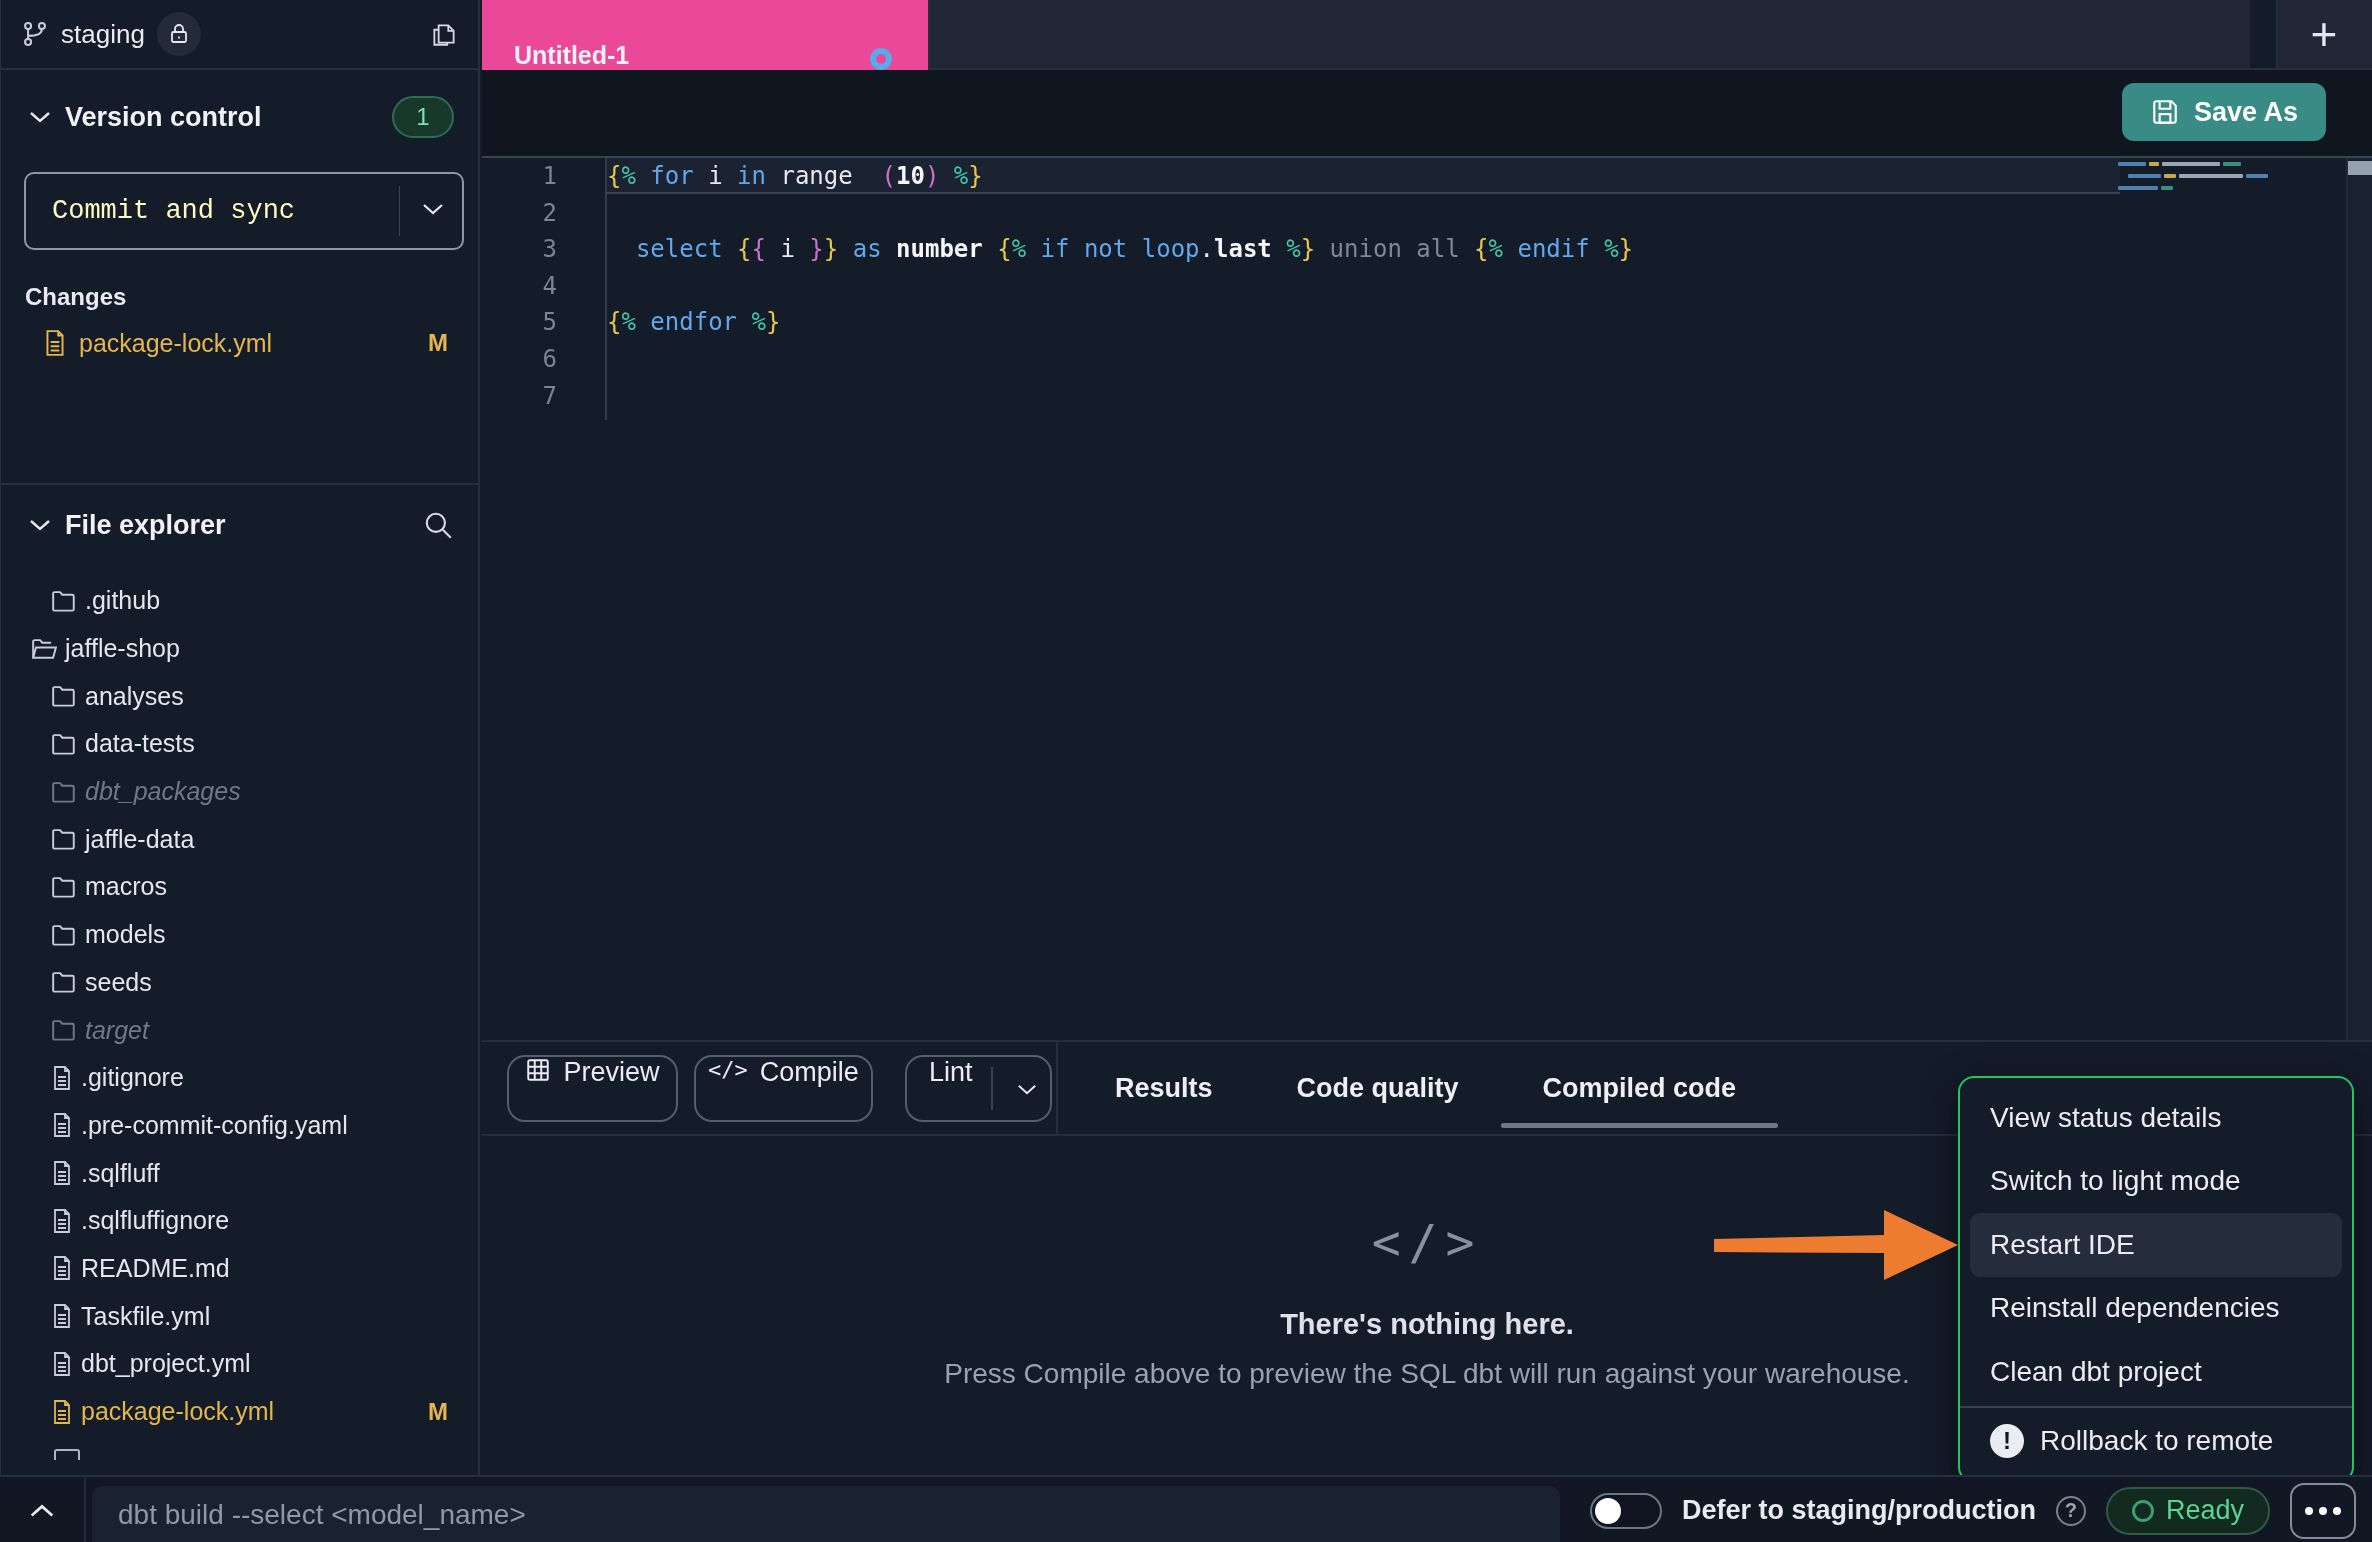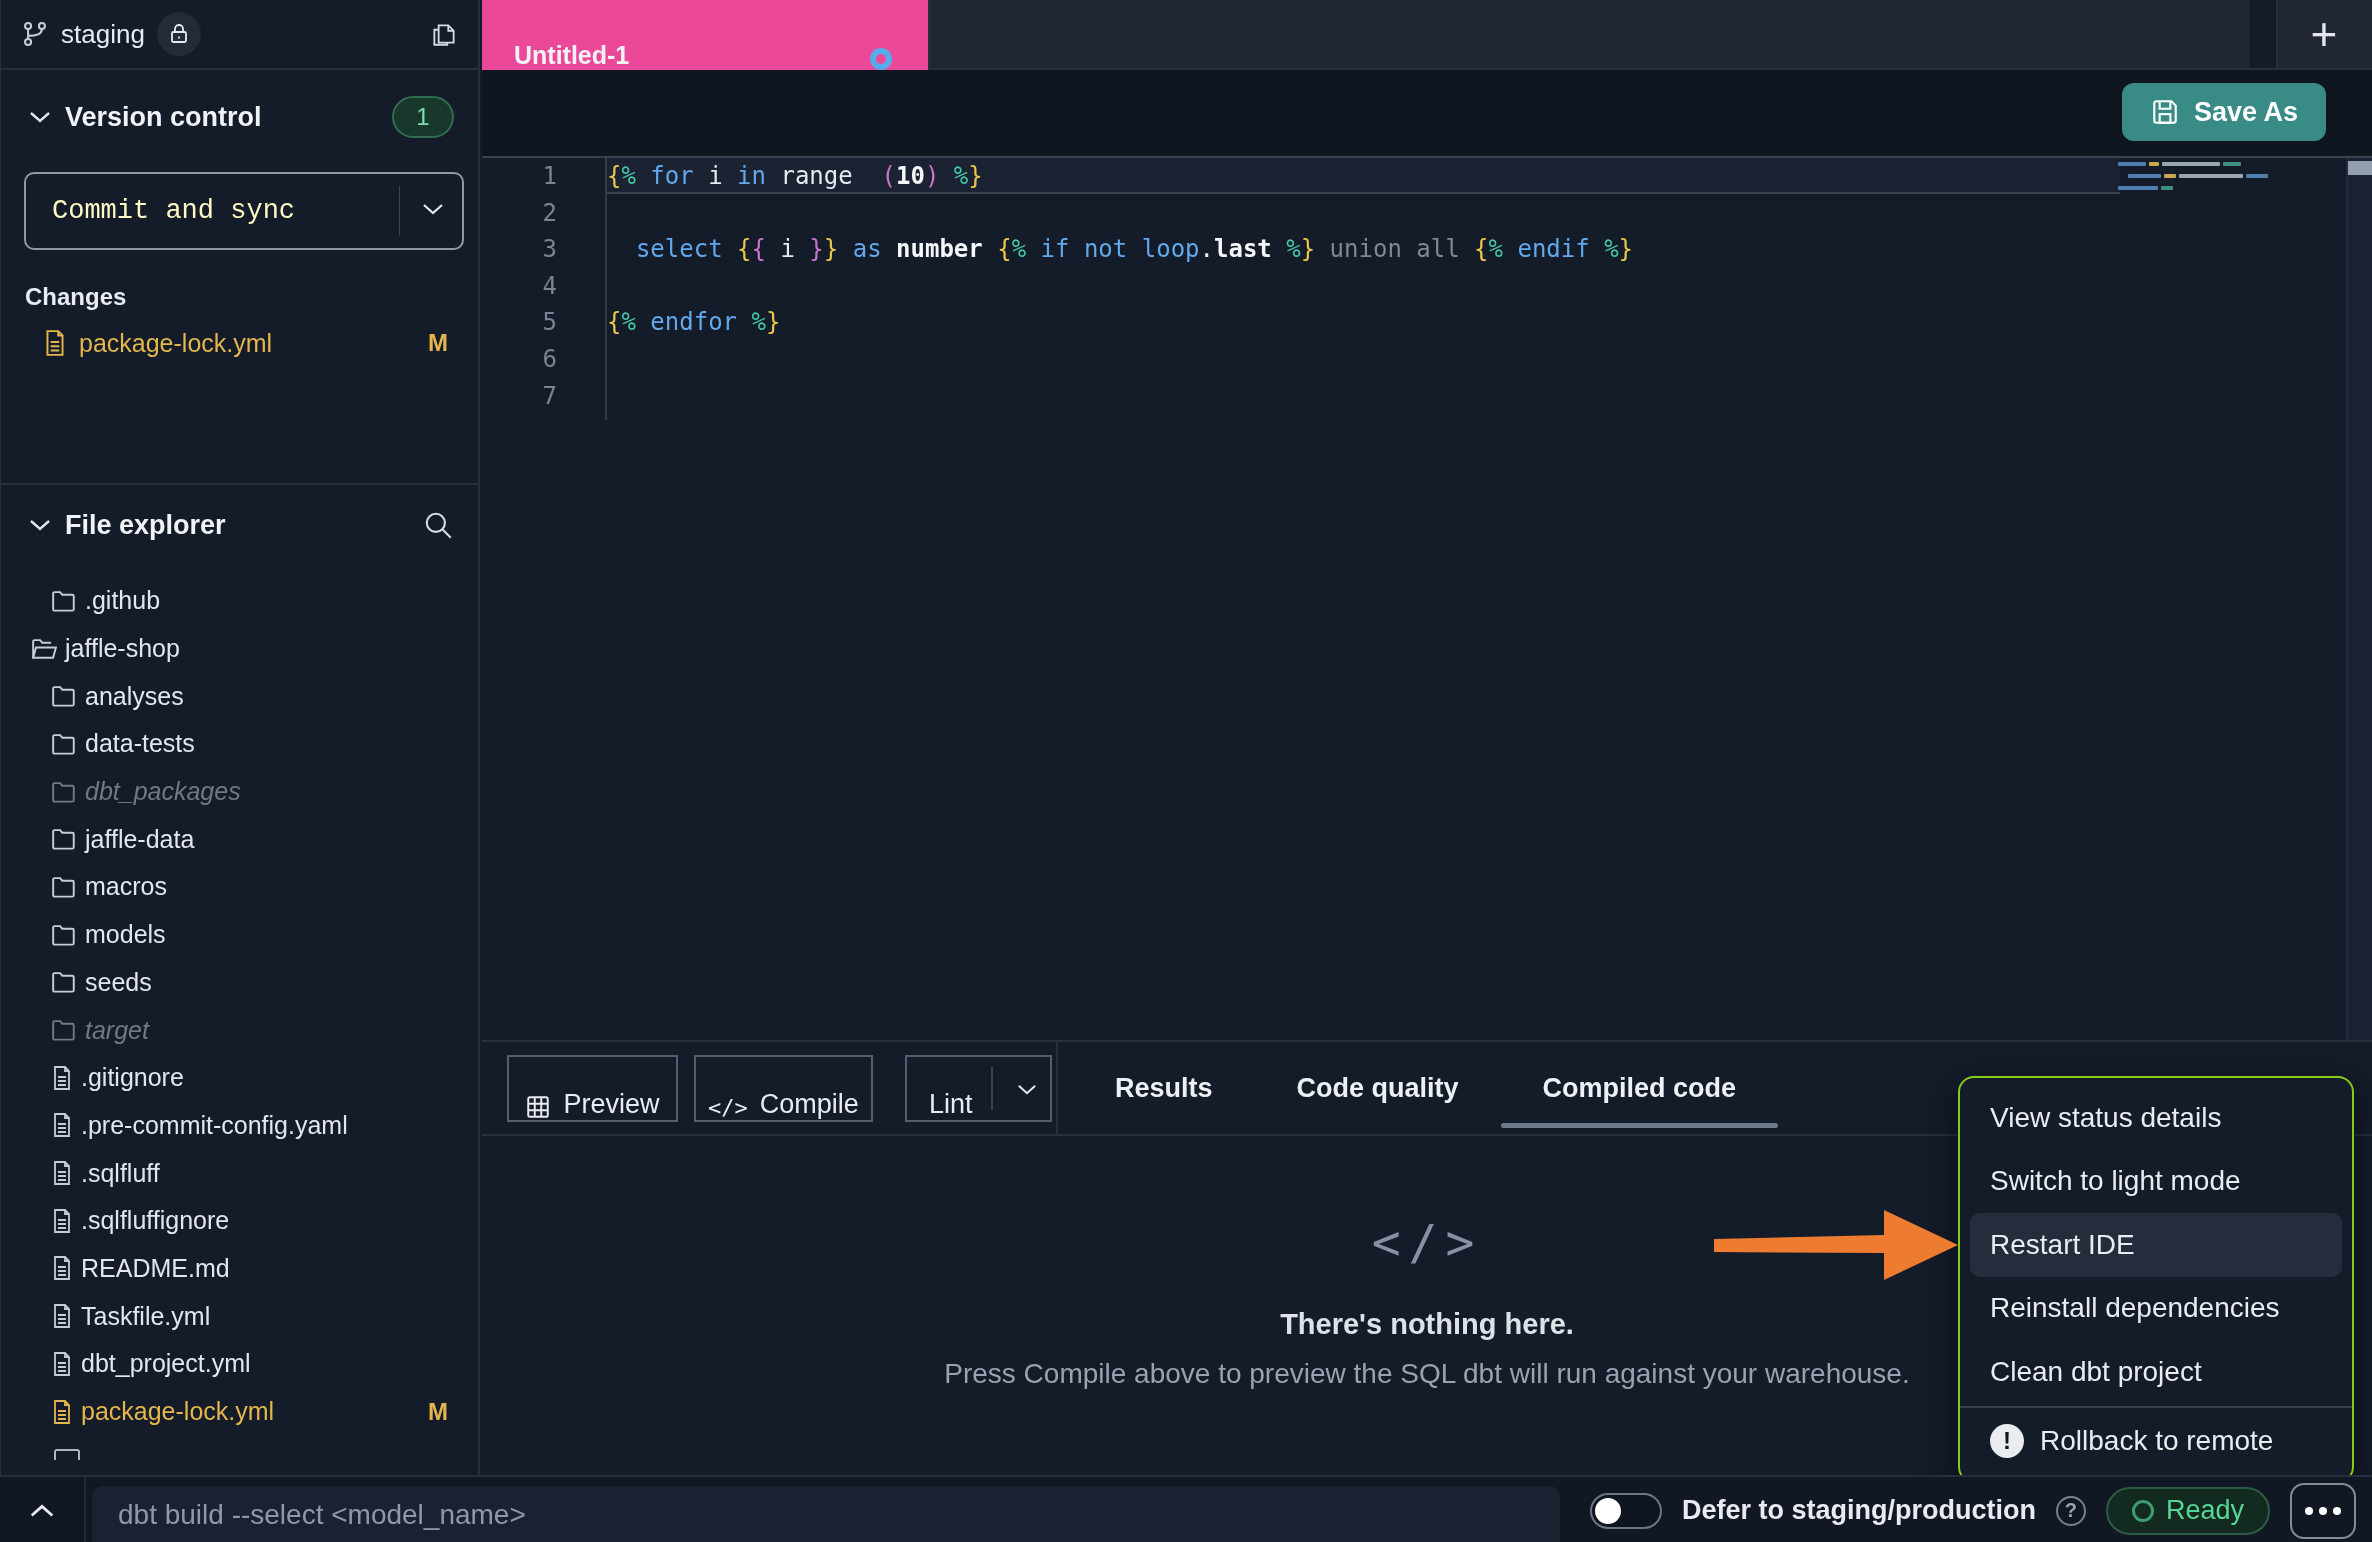--- a/index.html
+++ b/index.html
@@ -84,22 +84,22 @@
   .minimap{position:absolute;right:104px;top:4px;width:150px;cursor:pointer;}
   .mm-row{display:flex;gap:3px;height:4px;margin-bottom:8px;}
   .mm-row i{display:block;height:4px;border-radius:1px;}
   .vscroll{position:absolute;right:0;top:0;width:26px;height:884px;background:#1A2231;
            border-left:2px solid #222B3A;box-sizing:border-box;cursor:pointer;}
   .vthumb{position:absolute;left:0;right:0;top:3px;height:14px;background:#95A0AF;}
 
   
   .panel-header{position:absolute;left:482px;right:0;top:1040px;height:96px;background:#141B29;
                 border-top:2px solid #262F3E;border-bottom:2px solid #262F3E;box-sizing:border-box;}
-  .pbtn{position:absolute;top:13px;height:67px;border:2px solid #545E6E;border-radius:0;
-        background:transparent;display:flex;align-items:flex-end;justify-content:center;gap:12px;
+  .pbtn{position:absolute;top:13px;height:67px;border:2px solid #545E6E;border-radius:18px;
+        background:transparent;display:flex;align-items:flex-start;justify-content:center;gap:12px;
         color:#E9ECF1;font-size:27px;box-sizing:border-box;cursor:pointer;}
   .pbtn-preview{left:25px;width:171px;}
   .pbtn-compile{left:212px;width:179px;}
   .pbtn-lint{left:423px;width:147px;justify-content:flex-start;padding-left:22px;}
   .lint-divider{position:absolute;left:84px;top:10px;bottom:10px;width:2px;background:#39424F;}
   .lint-caret{position:absolute;right:13px;top:26px;}
   .code-glyph{font-family:"DejaVu Sans Mono",monospace;font-size:22px;color:#E9ECF1;}
   .panel-vdivider{position:absolute;left:574px;top:0;bottom:0;width:2px;background:#262F3E;}
   .panel-tabs{position:absolute;left:591px;top:0;height:92px;display:flex;}
   .panel-tab{position:relative;padding:0 42px;display:flex;align-items:center;font-size:27px;
@@ -108,21 +108,21 @@
              background:#6F7887;border-radius:3px;}
   .panel-body{position:absolute;left:482px;right:0;top:1136px;height:339px;background:#141B29;}
   .empty-icon{position:absolute;left:0;right:0;top:78px;text-align:center;font-size:48px;
               letter-spacing:8px;color:#8791A1;font-family:"DejaVu Sans Mono",monospace;}
   .empty-title{position:absolute;left:0;right:0;top:172px;text-align:center;font-size:29px;
                font-weight:bold;color:#DDE2E9;}
   .empty-sub{position:absolute;left:0;right:0;top:222px;text-align:center;font-size:28px;color:#99A2B1;}
 
   
   .context-menu{position:absolute;left:1958px;top:1076px;width:396px;background:#151C29;
-                border:2px solid #84cc16;border-radius:16px;padding:8px 0;box-sizing:border-box;
+                border:2px solid #22c55e;border-radius:16px;padding:8px 0;box-sizing:border-box;
                 box-shadow:0 12px 34px rgba(0,0,0,.55);}
   .menu-item{height:63.5px;display:flex;align-items:center;gap:16px;padding-left:30px;
              font-size:28px;color:#E9ECF1;cursor:pointer;box-sizing:border-box;}
   .menu-item.highlighted{margin:0 10px;padding-left:20px;background:#252D3D;border-radius:10px;}
   .menu-divider{height:2px;background:#39414F;margin:2px 0;}
   .alert-badge{width:34px;height:34px;border-radius:50%;background:#E9ECF1;color:#10161F;
                font-weight:bold;font-size:24px;display:flex;align-items:center;justify-content:center;}
   .pointer-arrow{position:absolute;left:1712px;top:1206px;}
 
   

